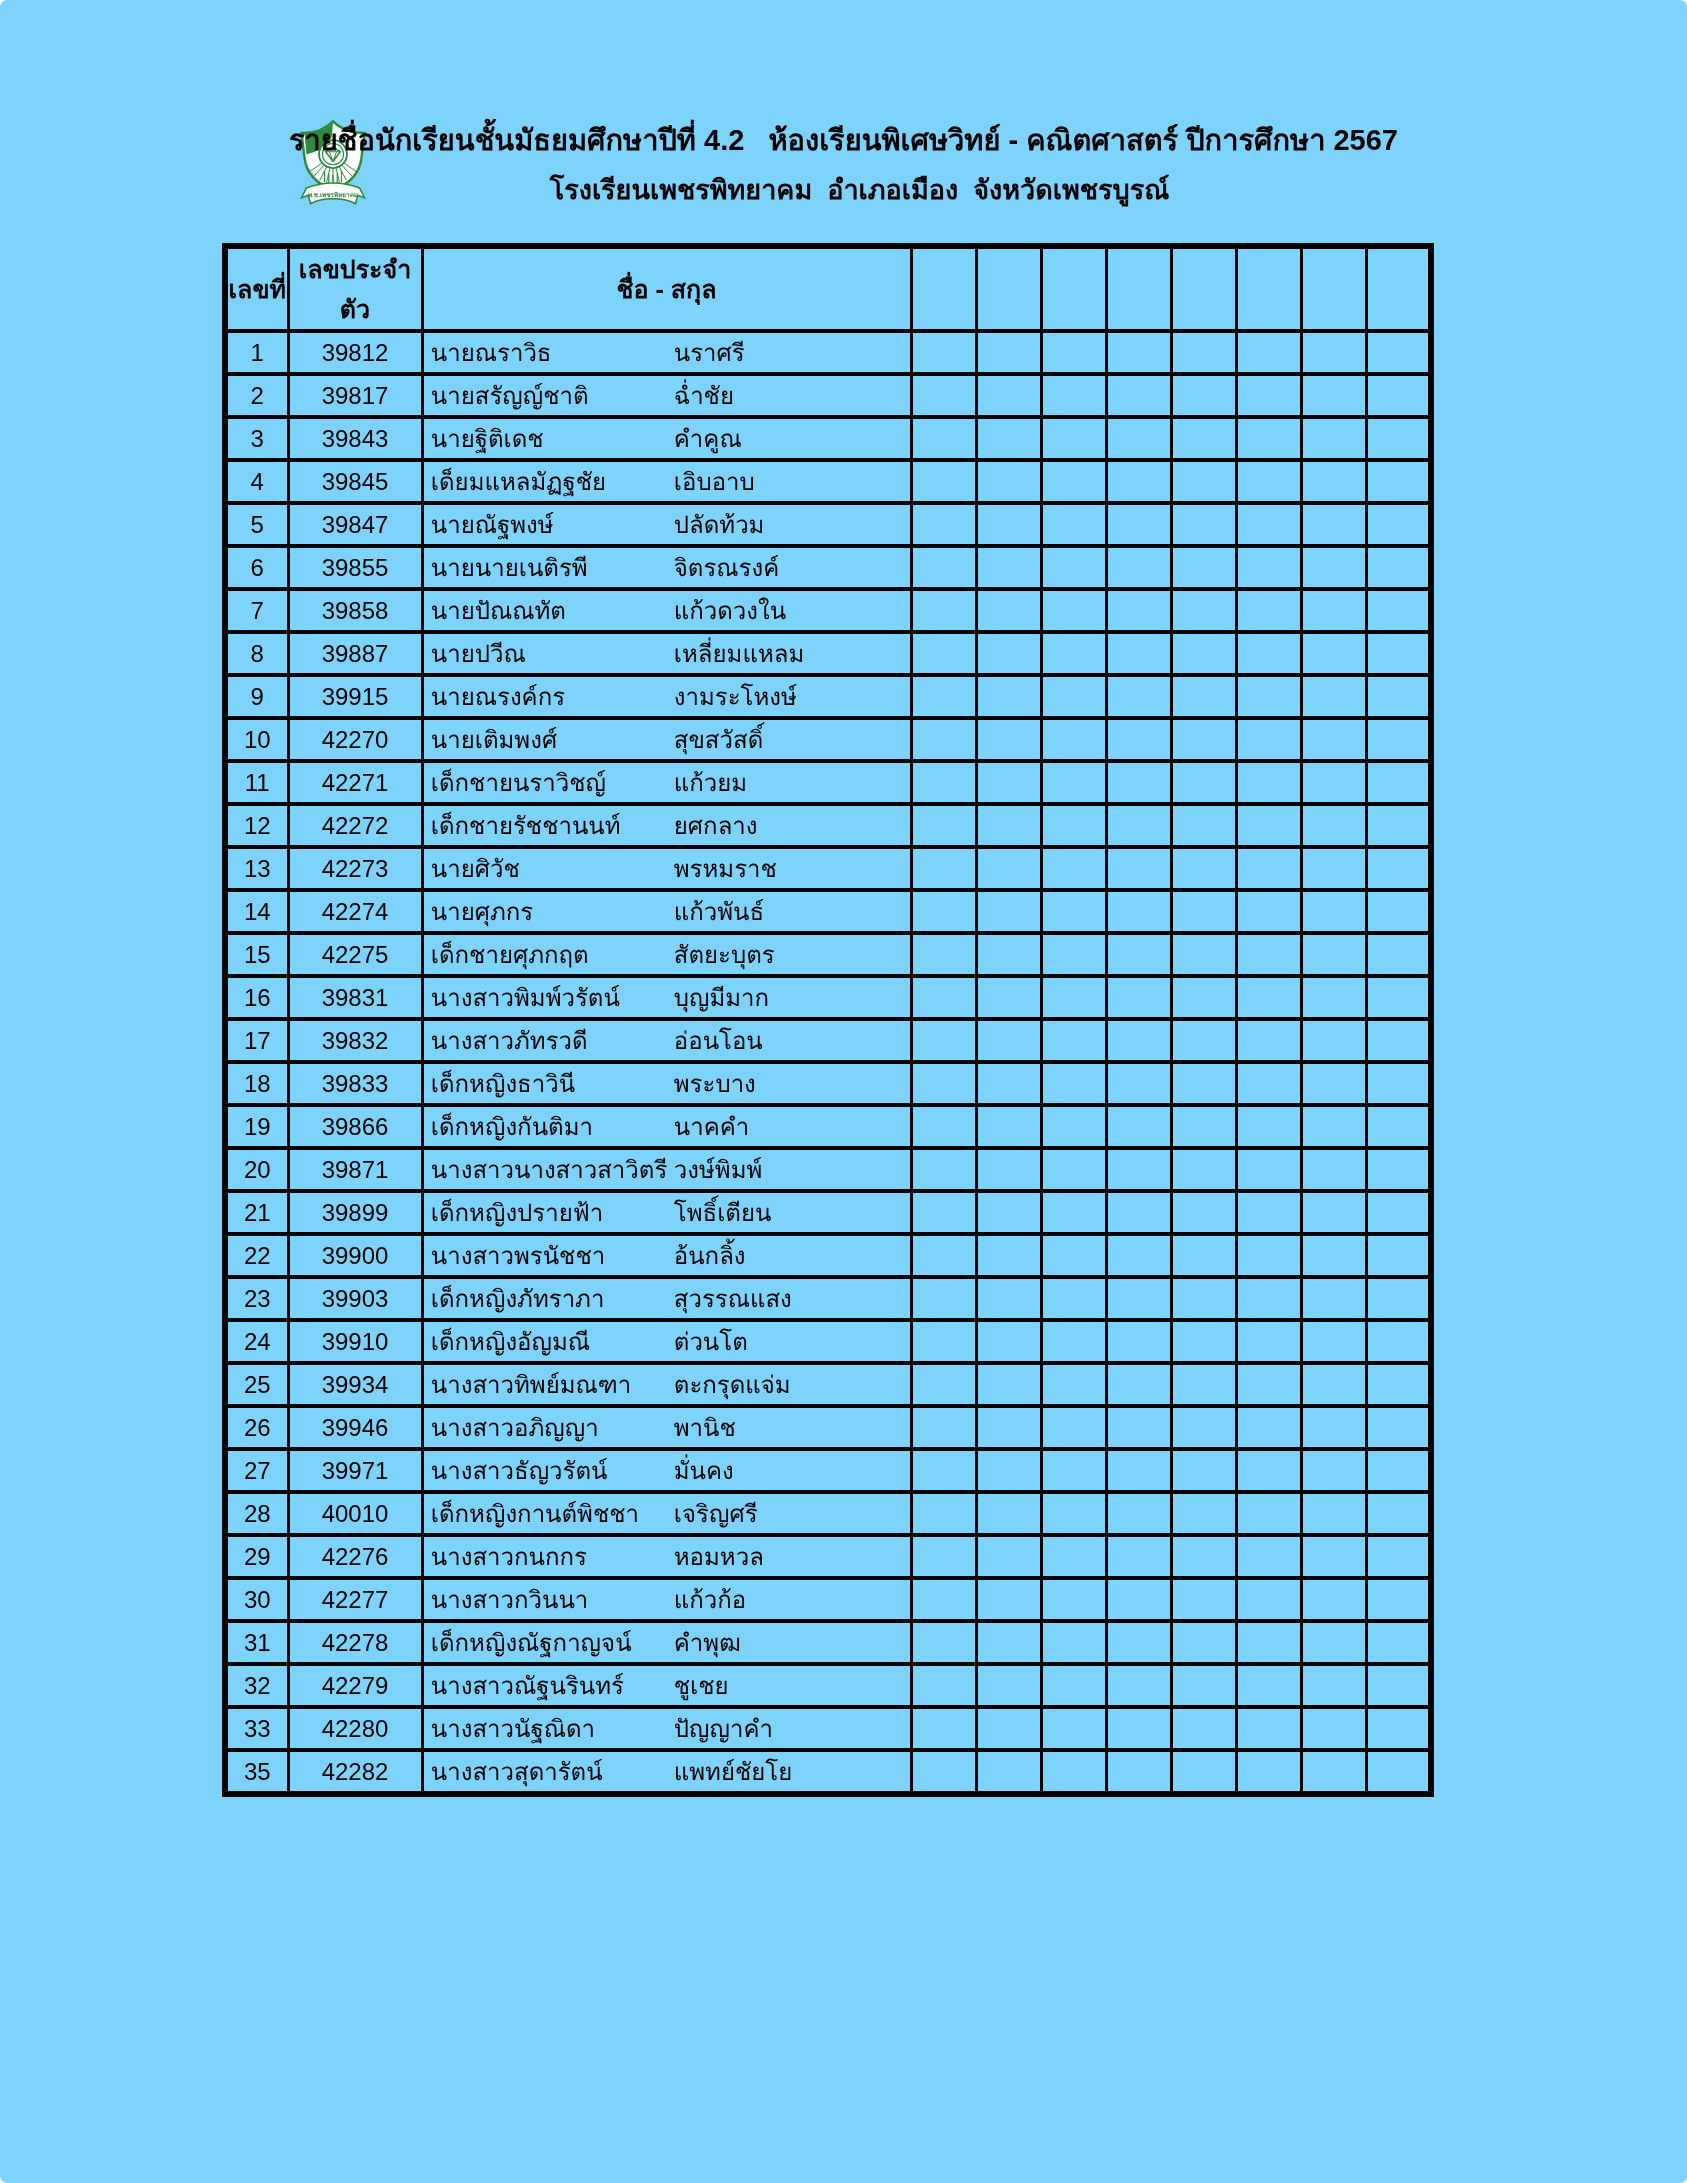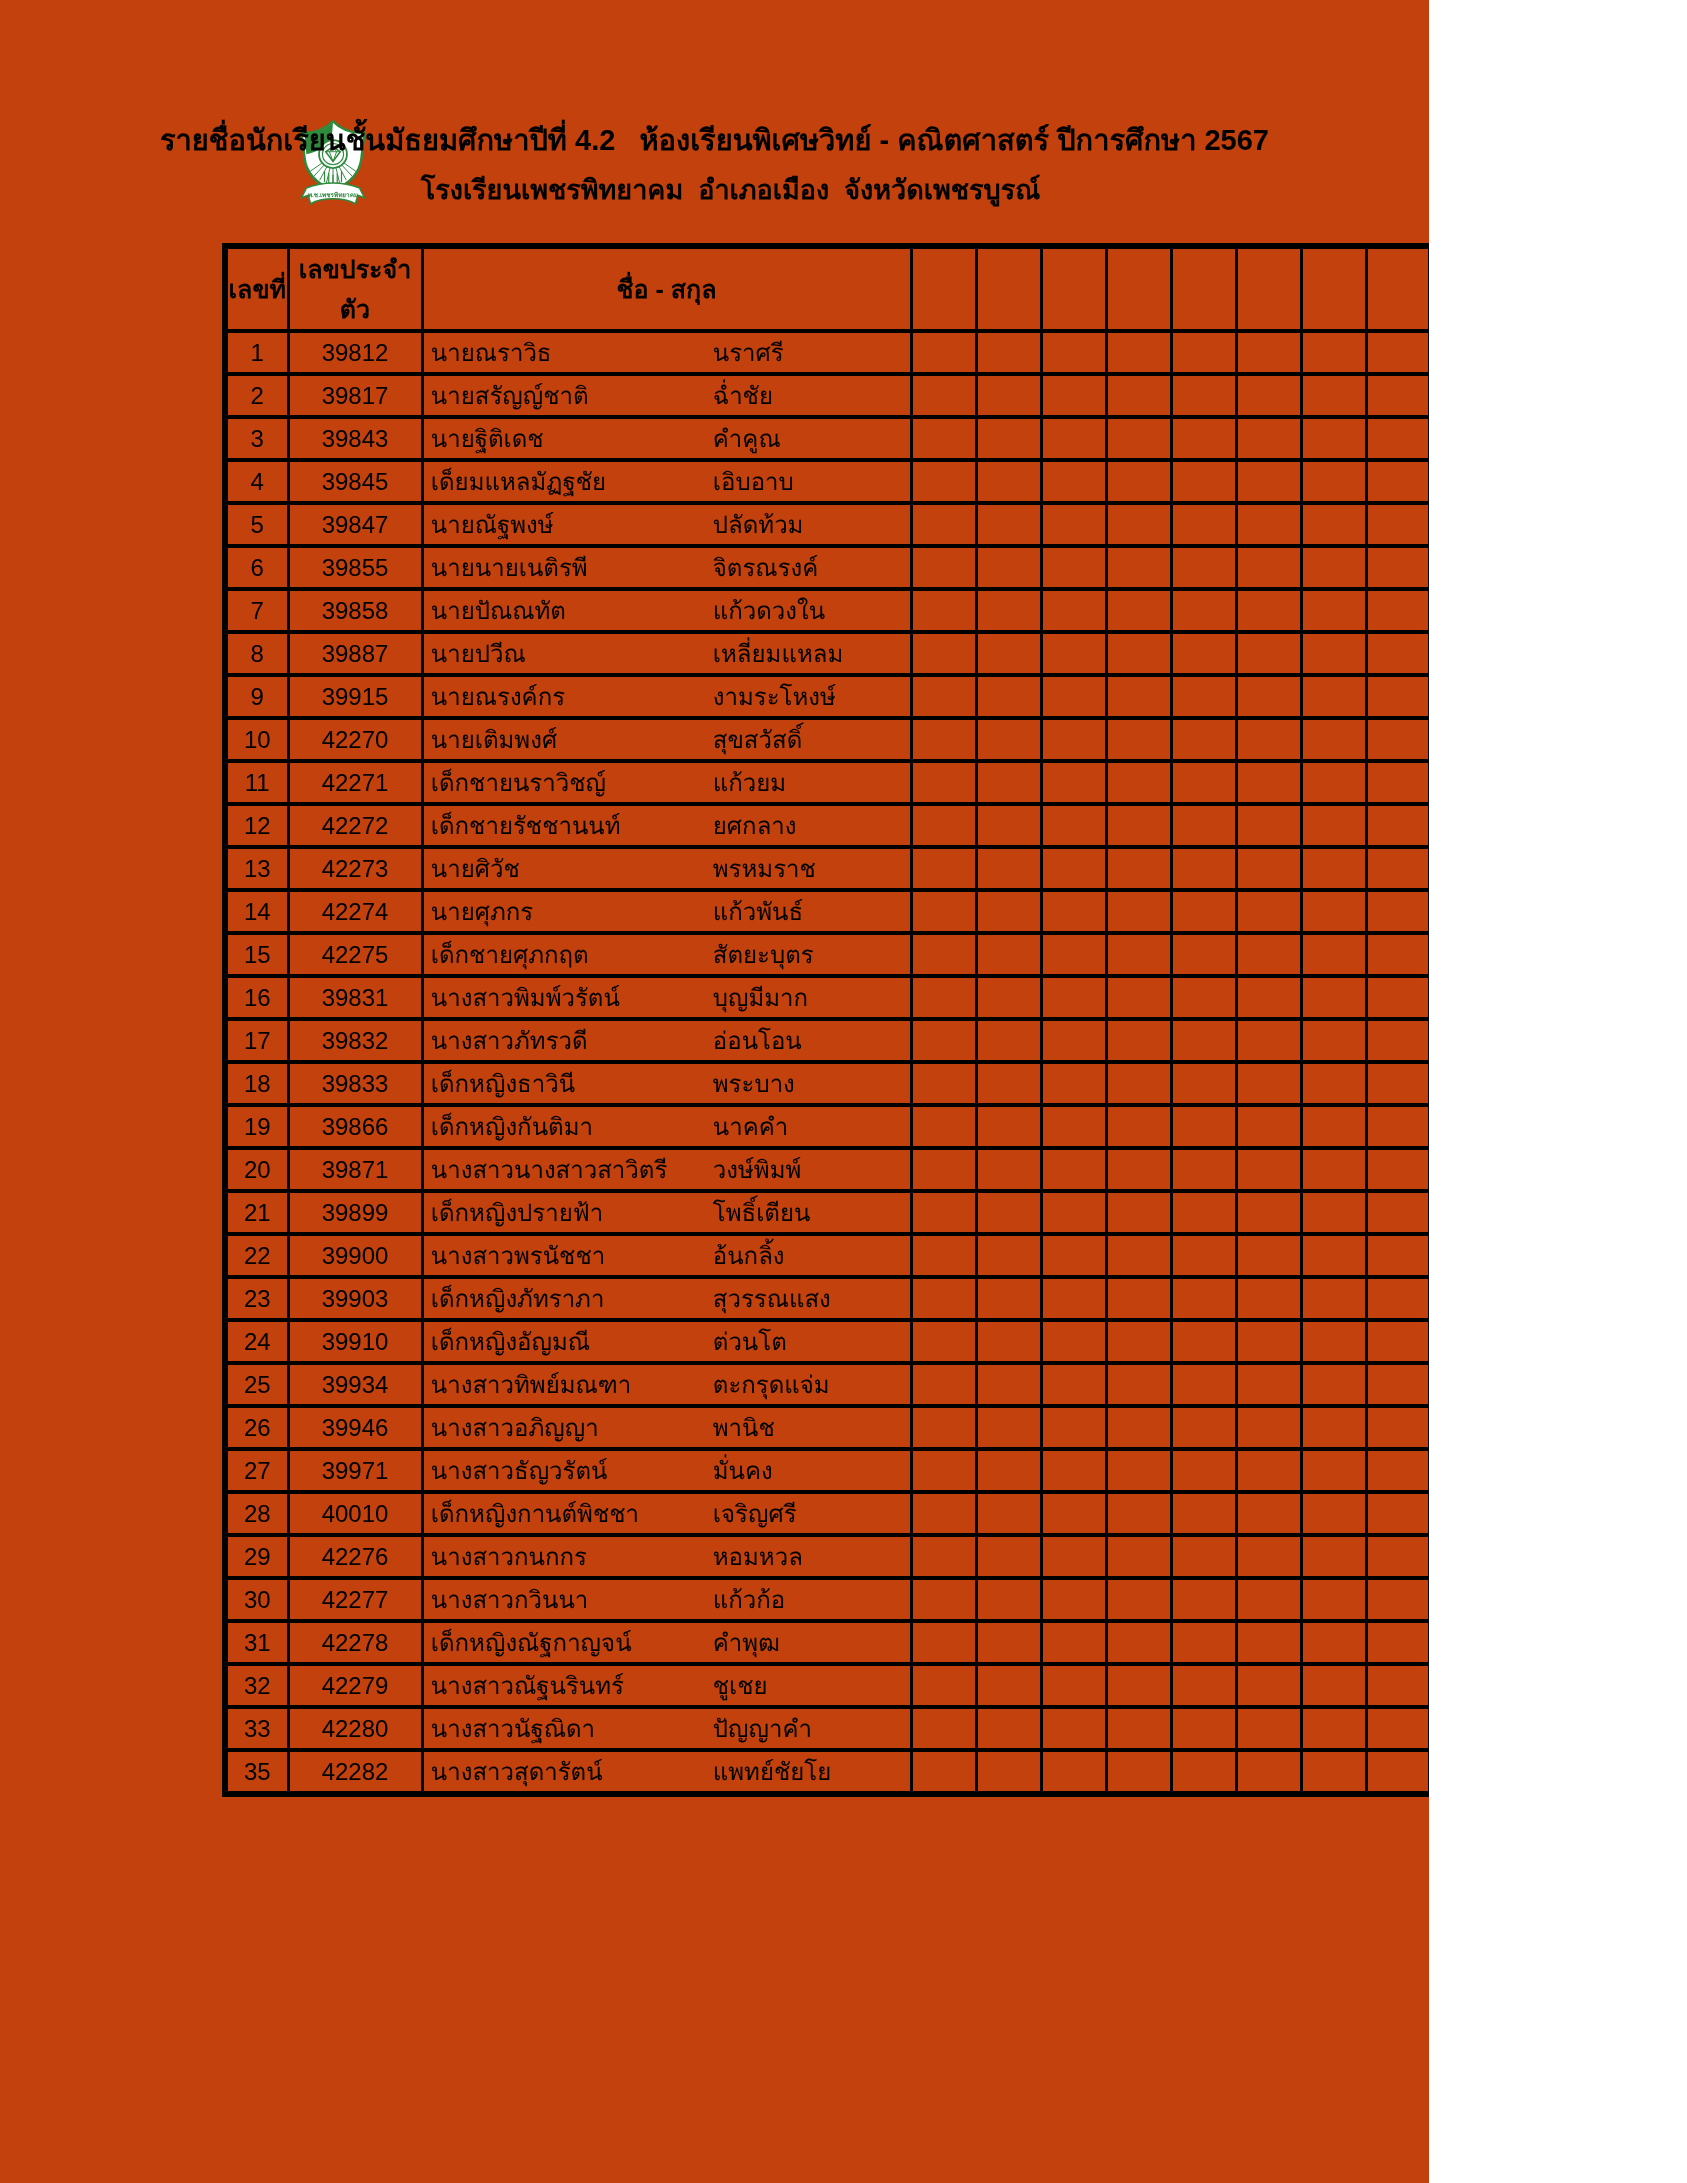--- a/index.html
+++ b/index.html
@@ -1,23 +1,24 @@
 <!DOCTYPE html>
 <html style="font-size:9.7px"><head>
 <meta charset="utf-8">
 <style>
   html,body{margin:0;padding:0;background:#ffffff;}
   .page{
     position:relative;
-    width:1429px;
+    width:1687px;
     height:2183px;
-    background:#c2410c;
+    background:#7dd3fc;
     color:#000000;
     font-family:"Liberation Sans","DejaVu Sans",sans-serif;
     overflow:hidden;
+    border-radius:7px;
   }
   
   .doc-title-1{
     position:absolute; top:117px; left:0; width:100%;
     text-align:center; font-size:29px; font-weight:700;
     white-space:pre; letter-spacing:0;
   }
   .doc-title-2{
     position:absolute; top:168px; left:16px; width:100%;
     text-align:center; font-size:27px; font-weight:700;
@@ -50,21 +51,21 @@
     font-size:25px; font-weight:700; text-align:center;
   }
   .roster tbody td{
     height:37px;
     font-size:24px; font-weight:400;
   }
   td.c-no{text-align:center;}
   td.c-id{text-align:center;}
   td.c-name{padding-left:7.3px;text-align:left;}
   .fname{display:inline-block;width:243px;white-space:nowrap;overflow:hidden;vertical-align:middle;}
-  .lname{display:inline-block;white-space:nowrap;vertical-align:middle;margin-left:39px;}
+  .lname{display:inline-block;white-space:nowrap;vertical-align:middle;}
 </style>
 </head>
 <body>
 
 <div class="page">
 
   <div class="school-logo">
     <svg viewBox="0 0 120 142">
 
       <path d="M60 4 C47 17 28 24 8 23 L13 64 C16 93 38 109 60 118 C82 109 104 93 107 64 L112 23 C92 24 73 17 60 4 Z" fill="#ffffff" stroke="#2e8b3d" stroke-width="4"></path>

